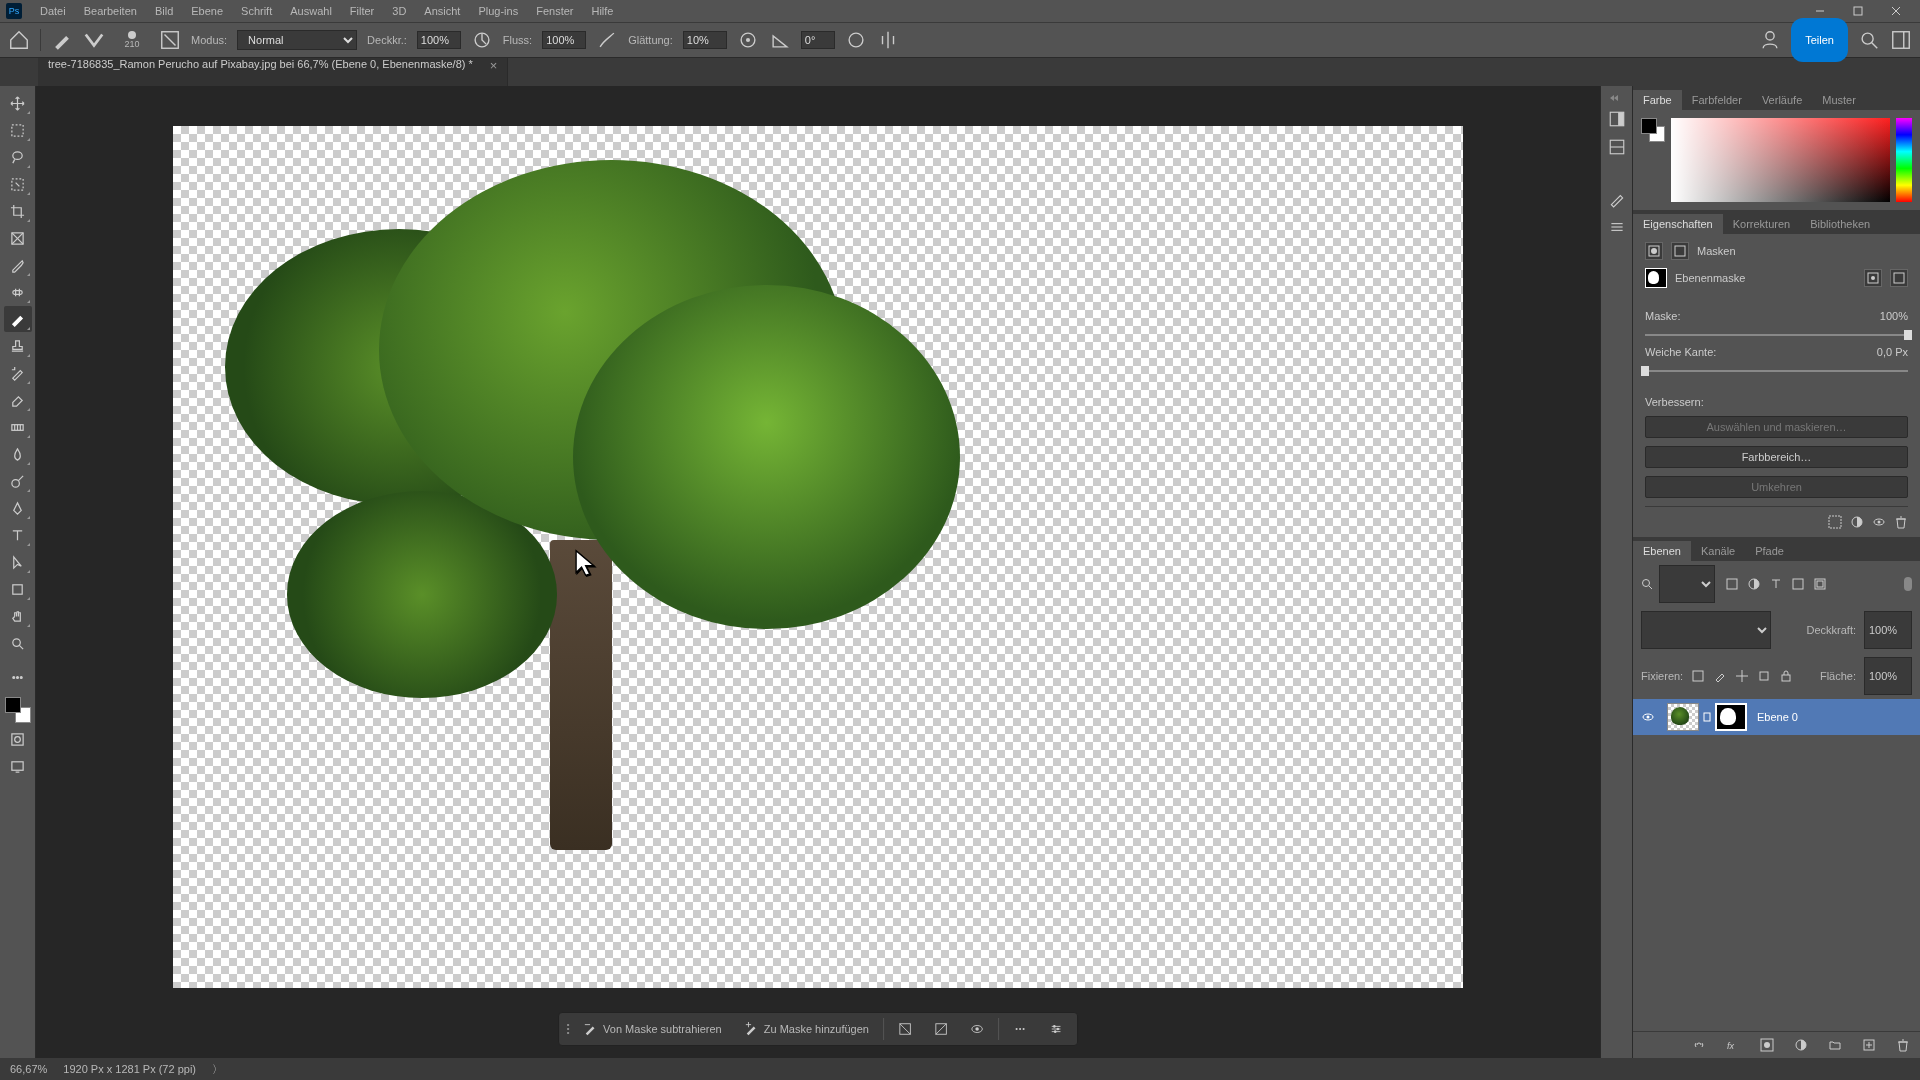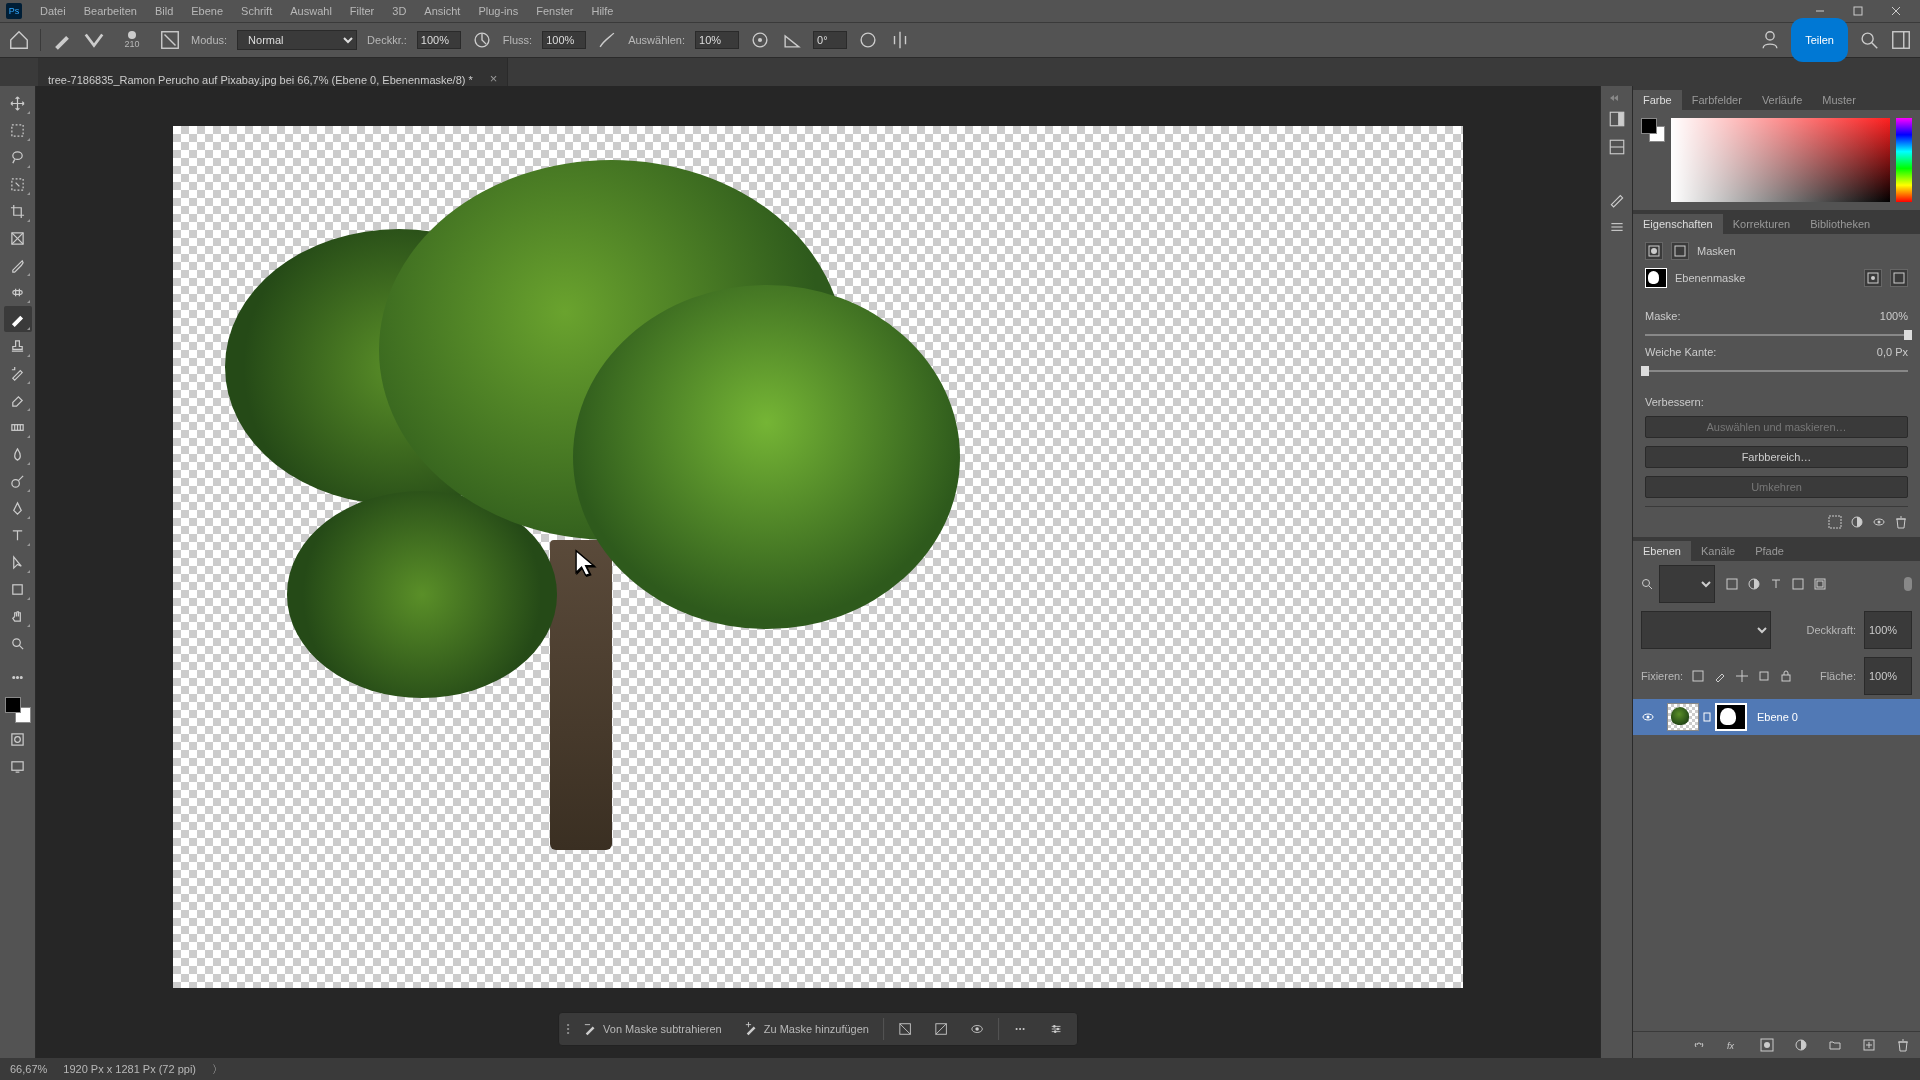--- a/index.html
+++ b/index.html
@@ -20,21 +20,21 @@
 .opt-label { font-size: 11px; color: #b8b8b8; }
 .opt-input { background: #3a3a3a; border: 1px solid #2a2a2a; color: #ddd; width: 44px; height: 18px; font-size: 11px; padding: 0 3px; }
 .opt-select { background: #3a3a3a; border: 1px solid #2a2a2a; color: #ddd; height: 20px; font-size: 11px; padding: 0 24px 0 6px; }
 .share-btn { background: #0078d4; color: #fff; padding: 16px 14px; border-radius: 12px; font-size: 11px; }
 .brush-preview { width: 34px; height: 28px; display:flex; flex-direction:column; align-items:center; justify-content:center;}
 .brush-preview .dot { width: 8px; height:8px; background:#ccc; border-radius:50%; }
 .brush-preview .num { font-size:9px; color:#b8b8b8; }
 
 
 .doc-tabs { height: 28px; background: #3a3a3a; display: flex; align-items: stretch; padding-left: 38px; }
-.doc-tab { display: flex; align-items: flex-end; padding: 0 10px; background: #323232; font-size: 11px; color: #ccc; gap: 17px; border-right: 1px solid #2a2a2a;}
+.doc-tab { display: flex; align-items: flex-start; padding: 0 10px; background: #323232; font-size: 11px; color: #ccc; gap: 17px; border-right: 1px solid #2a2a2a;}
 .doc-tab .close { color: #999; font-size: 13px; }
 
 
 .main { display: flex; height: calc(1080px - 22px - 36px - 28px - 22px); }
 .left-tools { width: 36px; background: #535353; border-right: 1px solid #2a2a2a; display: flex; flex-direction: column; align-items: center; padding-top: 4px; gap: 1px; }
 .tool { width: 28px; height: 26px; display: flex; align-items: center; justify-content: center; position: relative; border-radius: 2px;}
 .tool.active { background: #3a3a3a; }
 .tool svg { width: 15px; height: 15px; stroke: #ccc; fill: none; stroke-width: 1.3; }
 .tool.active svg { stroke: #fff; }
 .tool .corner { position: absolute; right: 2px; bottom: 2px; width: 0; height: 0; border-left: 3px solid transparent; border-bottom: 3px solid #999; }
@@ -184,21 +184,21 @@
         <path d="M8 3 L8 8 L11 11" stroke="#ccc" fill="none"></path>
       </svg>
     </div>
   <span class="opt-label">Fluss:</span>
   <input class="opt-input" value="100%" style="">
   <div class="opt-btn">
       <svg viewBox="0 0 16 16">
         <path d="M3 13 C6 8 10 6 13 3" stroke="#ccc" fill="none"></path>
       </svg>
     </div>
-  <span class="opt-label">Auswählen:</span>
+  <span class="opt-label">Glättung:</span>
   <input class="opt-input" value="10%" style="">
   <div class="opt-btn">
       <svg viewBox="0 0 16 16">
         <circle cx="8" cy="8" r="5" fill="none" stroke="#ccc"></circle>
         <circle cx="8" cy="8" r="1.5" fill="#ccc"></circle>
       </svg>
     </div>
   <div class="opt-btn">
       <svg viewBox="0 0 16 16">
         <path d="M3 13 L3 5 L13 13 Z" fill="none" stroke="#ccc"></path>

